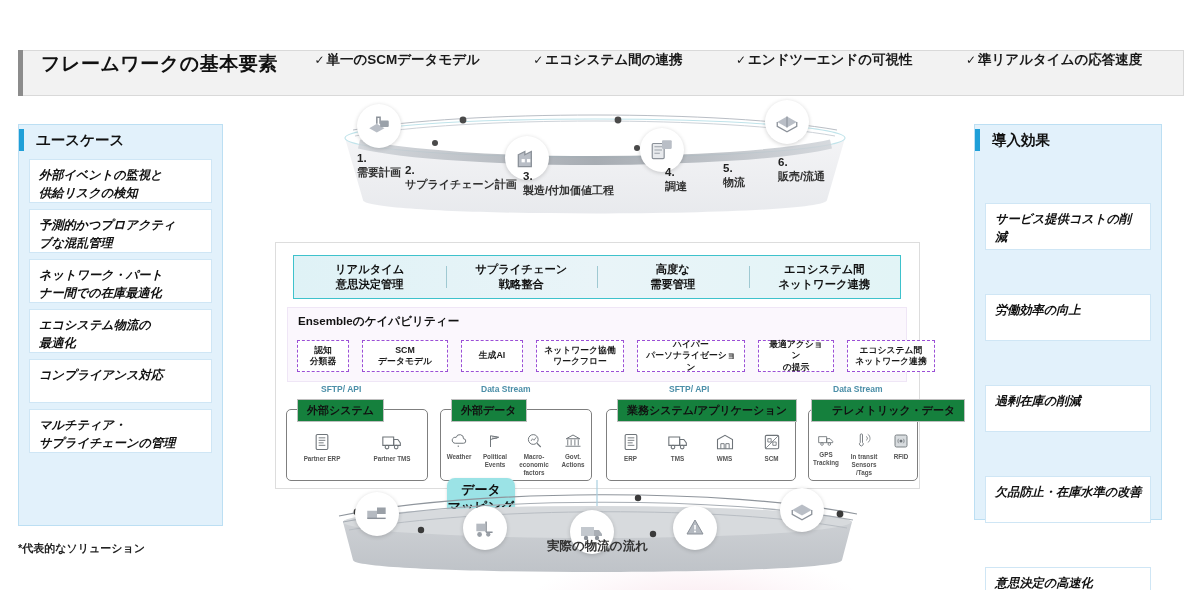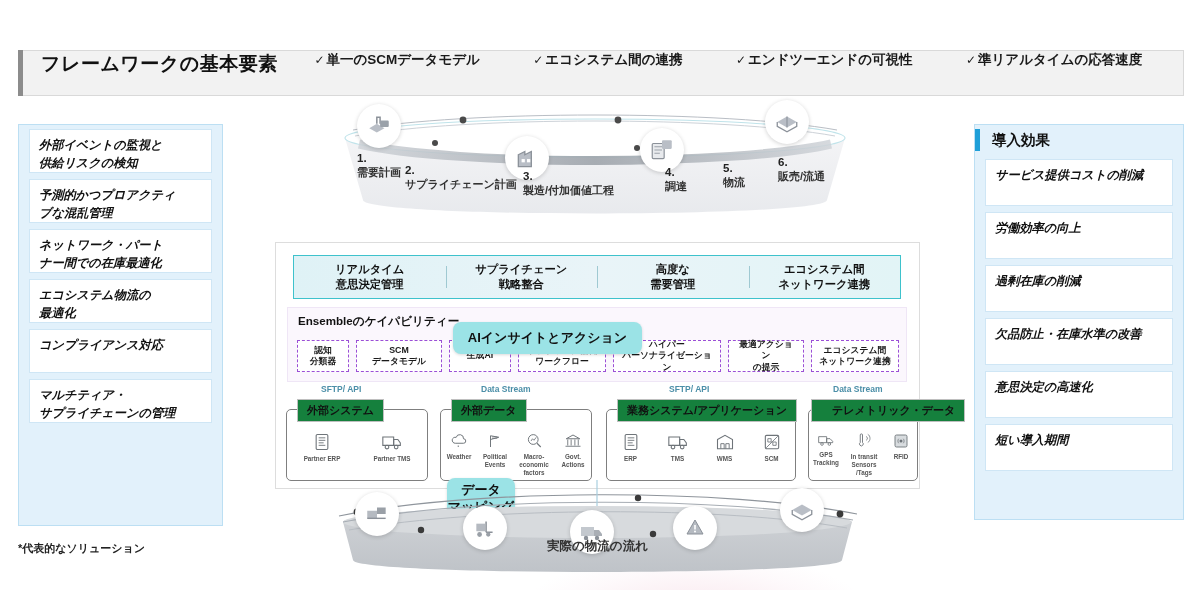--- a/index.html
+++ b/index.html
@@ -33,39 +33,39 @@
   .hchk{margin-right:2px;font-size:12px;}
 
   
   .side-panel{
     position:absolute;
     background:#e2f1fb;
     border:1px solid #bcdff3;
     box-sizing:border-box;
   }
   .side-left{left:18px;top:124px;width:205px;height:402px;}
-  .side-right{left:974px;top:124px;width:210px;height:396px;}
+  .side-right{left:974px;top:124px;width:188px;height:396px;}
   .side-head{
     position:relative;height:30px;display:flex;align-items:center;
   }
   .side-head-bar{
     position:absolute;left:0px;top:4px;width:5px;height:22px;background:#1f9fd8;
   }
   .side-head-label{font-size:14.5px;font-weight:bold;color:#111;margin-left:17px;}
   .side-list{padding:4px 10px 8px 10px;font-style:italic;}
   .side-item{
     background:#fff;border:1px solid #cfe6f5;
     box-sizing:border-box;
     font-size:12.2px;line-height:1.45;
     color:#111;font-weight:600;
     padding:7px 8px 7px 9px;
     margin-bottom:6px;
   }
   .side-left .side-item{height:44px;}
-  .side-right .side-item{height:47px;}
+  .side-right .side-item{height:47px;margin-top:44px;}
   .footnote{
     position:absolute;left:18px;top:541px;font-size:11px;color:#222;font-weight:600;
   }
 
   
   .stage{position:absolute;left:225px;top:100px;width:745px;height:480px;}
 
   
   .ring-top{position:absolute;left:110px;top:8px;width:520px;height:110px;}
   .ring-bottom{position:absolute;left:100px;top:380px;width:545px;height:100px;}
@@ -103,21 +103,21 @@
   .outcome + .outcome::before{
     content:"";position:absolute;left:0;top:4px;bottom:4px;width:1px;background:#9fc9d2;
   }
 
   
   .ens{
     position:absolute;left:62px;top:207px;width:620px;height:75px;
     background:#fbf7fd;border:1px solid #efe6f6;box-sizing:border-box;
   }
   .ens-title{position:absolute;left:10px;top:6px;font-size:11.6px;color:#111;font-weight:600;}
-  .ens-row{position:absolute;left:9px;top:32px;right:9px;display:flex;gap:7px;}
+  .ens-row{position:absolute;left:9px;top:32px;right:9px;display:flex;gap:13px;}
   .cap{
     flex:0 0 auto;
     border:1.3px dashed #9b4fd6;
     background:#ffffff;
     font-size:8.8px;line-height:1.3;text-align:center;color:#1a1a1a;font-weight:600;
     padding:5px 6px;box-sizing:border-box;height:32px;
     display:flex;align-items:center;justify-content:center;
   }
 
   
@@ -182,20 +182,24 @@
         <span class="hchk">✓</span><span>エンドツーエンドの可視性</span>
       </div>
       <div class="header-item">
         <span class="hchk">✓</span><span>準リアルタイムの応答速度</span>
       </div>
     </div>
   </div>
   <div class="header-accent"></div>
 
   <div class="side-panel side-left">
+    <div class="side-head">
+      <div class="side-head-bar"></div>
+      <div class="side-head-label">ユースケース</div>
+    </div>
     <div class="side-list">
       <div class="side-item">外部イベントの監視と<br>供給リスクの検知</div>
       <div class="side-item">予測的かつプロアクティ<br>ブな混乱管理</div>
       <div class="side-item">ネットワーク・パート<br>ナー間での在庫最適化</div>
       <div class="side-item">エコシステム物流の<br>最適化</div>
       <div class="side-item">コンプライアンス対応</div>
       <div class="side-item">マルチティア・<br>サプライチェーンの管理</div>
     </div>
   </div>
   <div class="footnote">*代表的なソリューション</div>
@@ -447,21 +451,20 @@
               <rect x="4" y="4" width="16" height="16" rx="2" fill="#d8dcdf" stroke="#6e7479" stroke-width="1.2"></rect>
               <circle cx="12" cy="12" r="2" fill="#6e7479"></circle>
               <path d="M9 9c-1.5 1.5-1.5 4.5 0 6M15 9c1.5 1.5 1.5 4.5 0 6" fill="none" stroke="#6e7479" stroke-width="1"></path>
             </svg>
             <div class="lbl">RFID</div>
           </div>
         </div>
       </div>
     </div>
 
-    <div class="callout callout-ai">AIインサイトとアクション</div>
     <div class="callout callout-dm">データ<br>マッピング</div>
 
     <div class="ring-bottom">
       <svg class="ring-svg" viewBox="0 0 545 100" preserveAspectRatio="none">
         <defs>
           <linearGradient id="gbot" x1="0" y1="0" x2="0" y2="1">
             <stop offset="0%" stop-color="#cfd2d6"></stop>
               <stop offset="100%" stop-color="#bfc3c8"></stop>
           </linearGradient>
         </defs>

